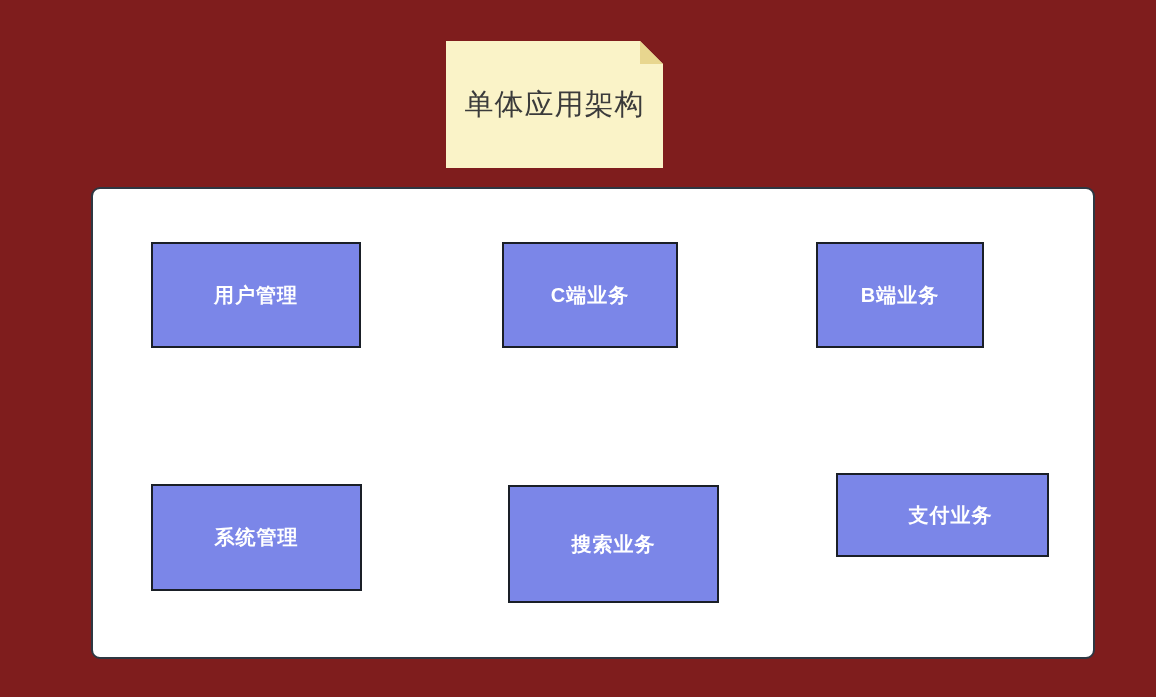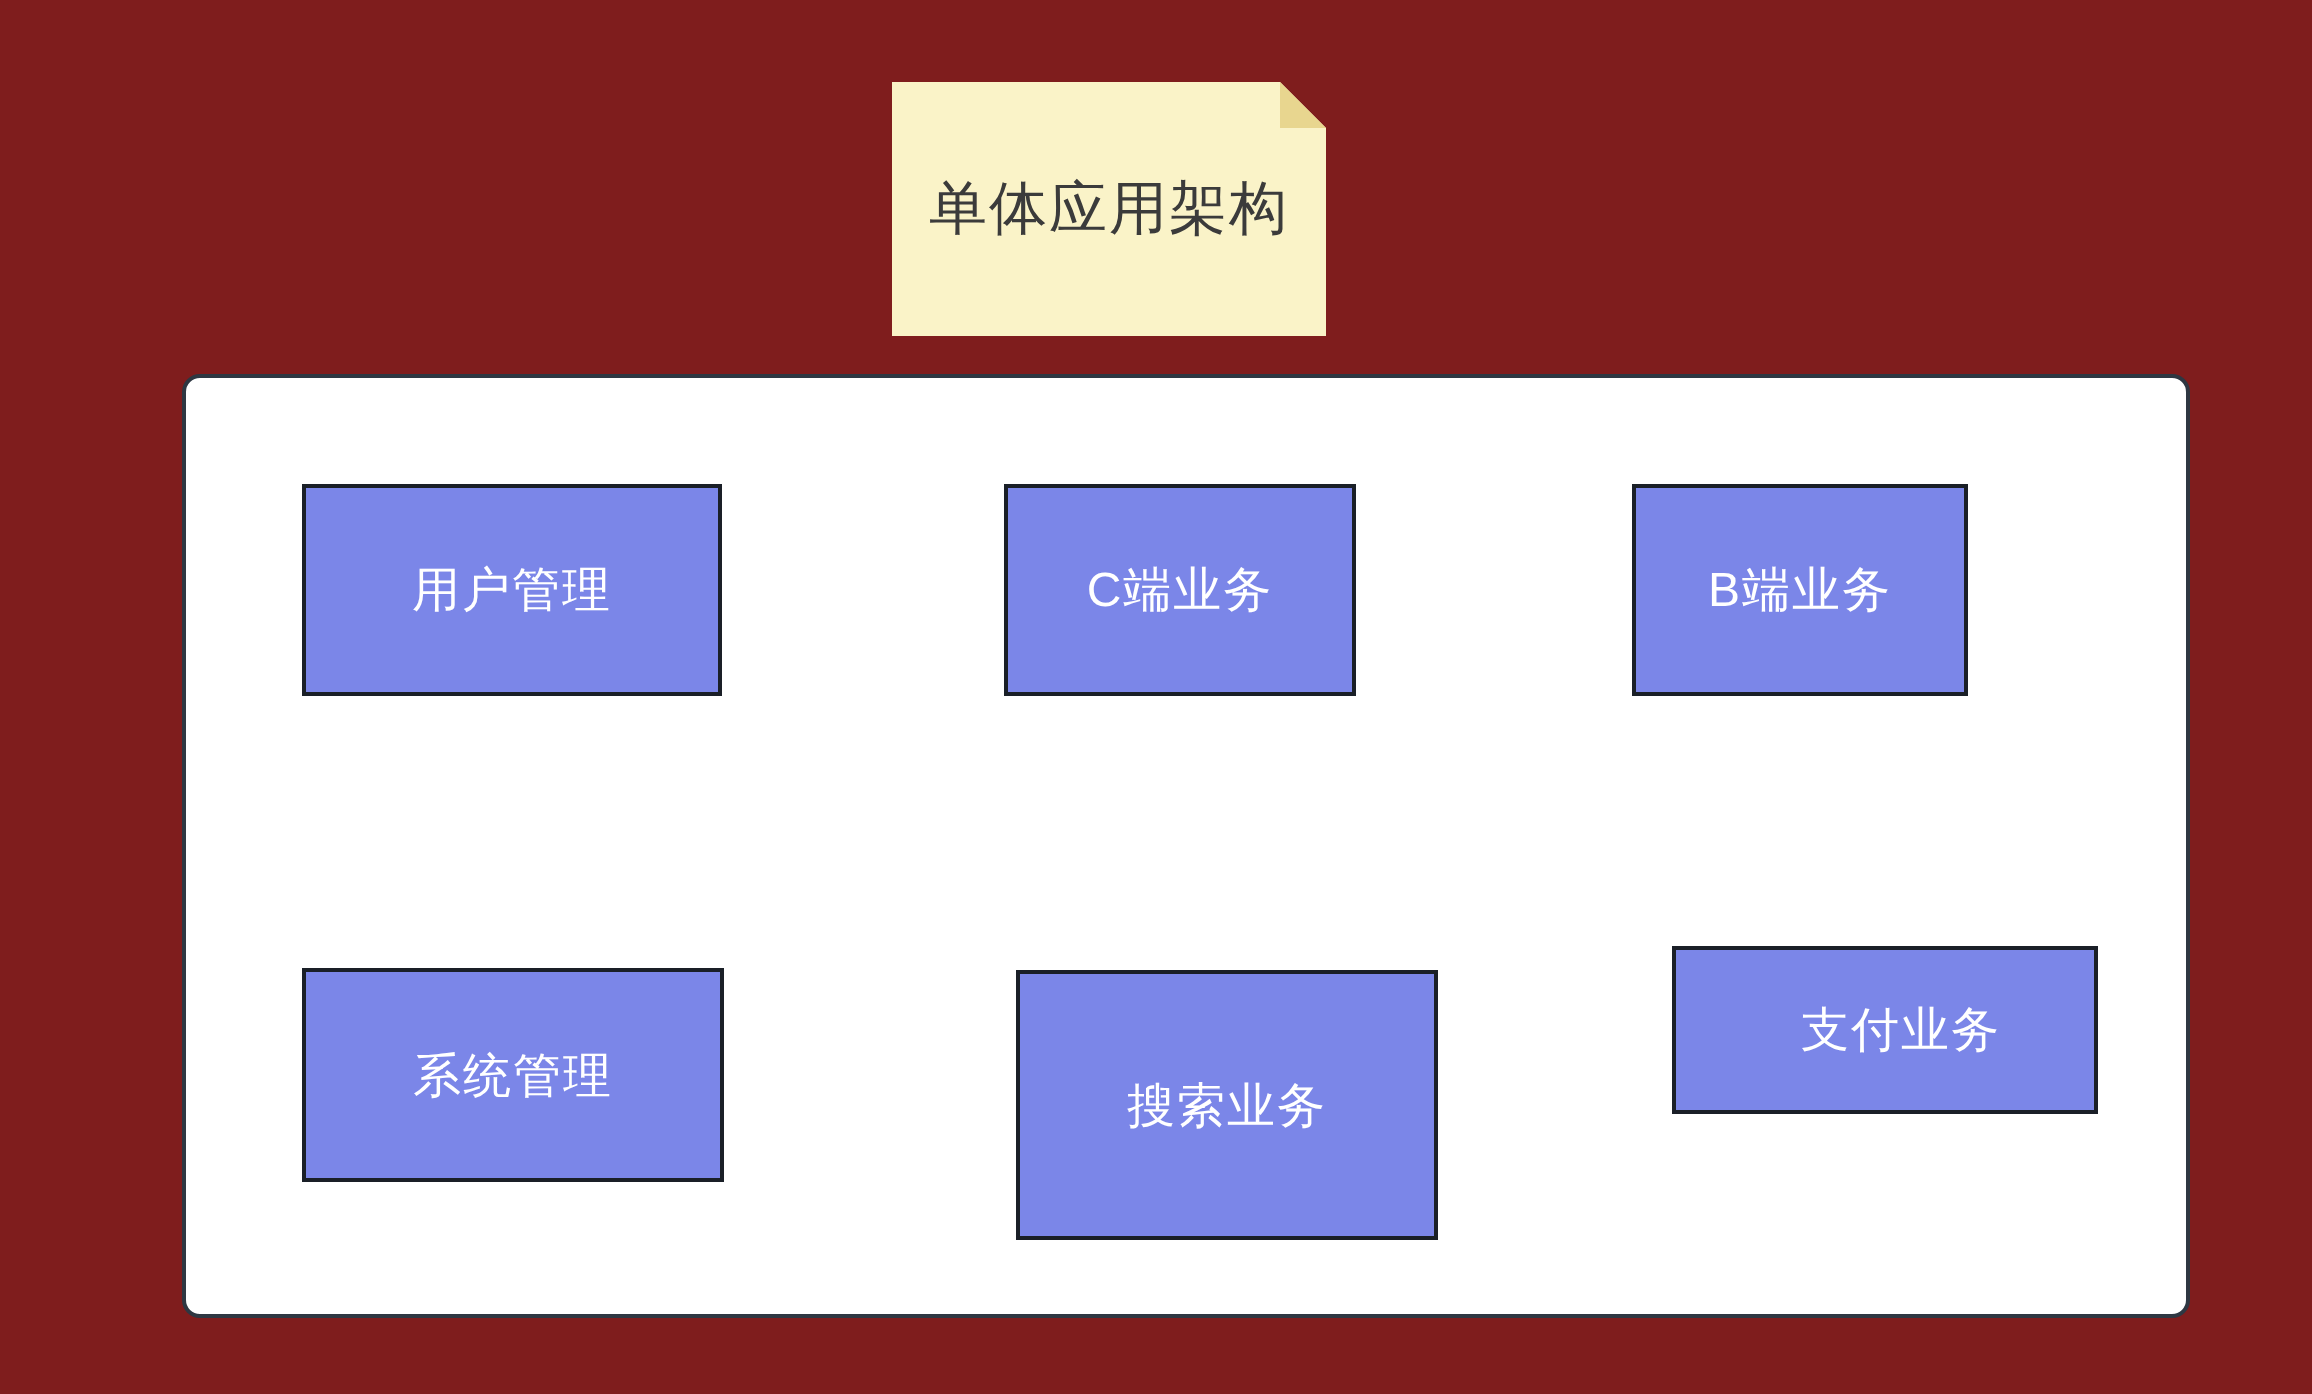--- a/index.html
+++ b/index.html
@@ -60,30 +60,30 @@
     position: absolute;
     box-sizing: border-box;
     background: #7B86E8;
     border: 2.5px solid #1A1F27;
     display: flex;
     align-items: center;
     justify-content: center;
   }
   .module-label {
     color: #ffffff;
-    font-size: 24px;
-    font-weight: normal;
+    font-size: 20px;
+    font-weight: bold;
     letter-spacing: 1px;
     white-space: nowrap;
   }
   .m-user    { left: 151px; top: 242px; width: 210px; height: 106px; }
   .m-cside   { left: 502px; top: 242px; width: 176px; height: 106px; }
   .m-bside   { left: 816px; top: 242px; width: 168px; height: 106px; }
   .m-system  { left: 151px; top: 484px; width: 211px; height: 107px; }
-  .m-search  { left: 508px; top: 485px; width: 211px; height: 135px; }
+  .m-search  { left: 508px; top: 485px; width: 211px; height: 118px; }
   .m-payment { left: 836px; top: 473px; width: 213px; height: 84px; padding-left: 16px; }
 </style>
 </head>
 <body>
 
 <div class="canvas">
 
   <div class="sticky-note">
     <span class="note-title">单体应用架构</span>
   </div>

